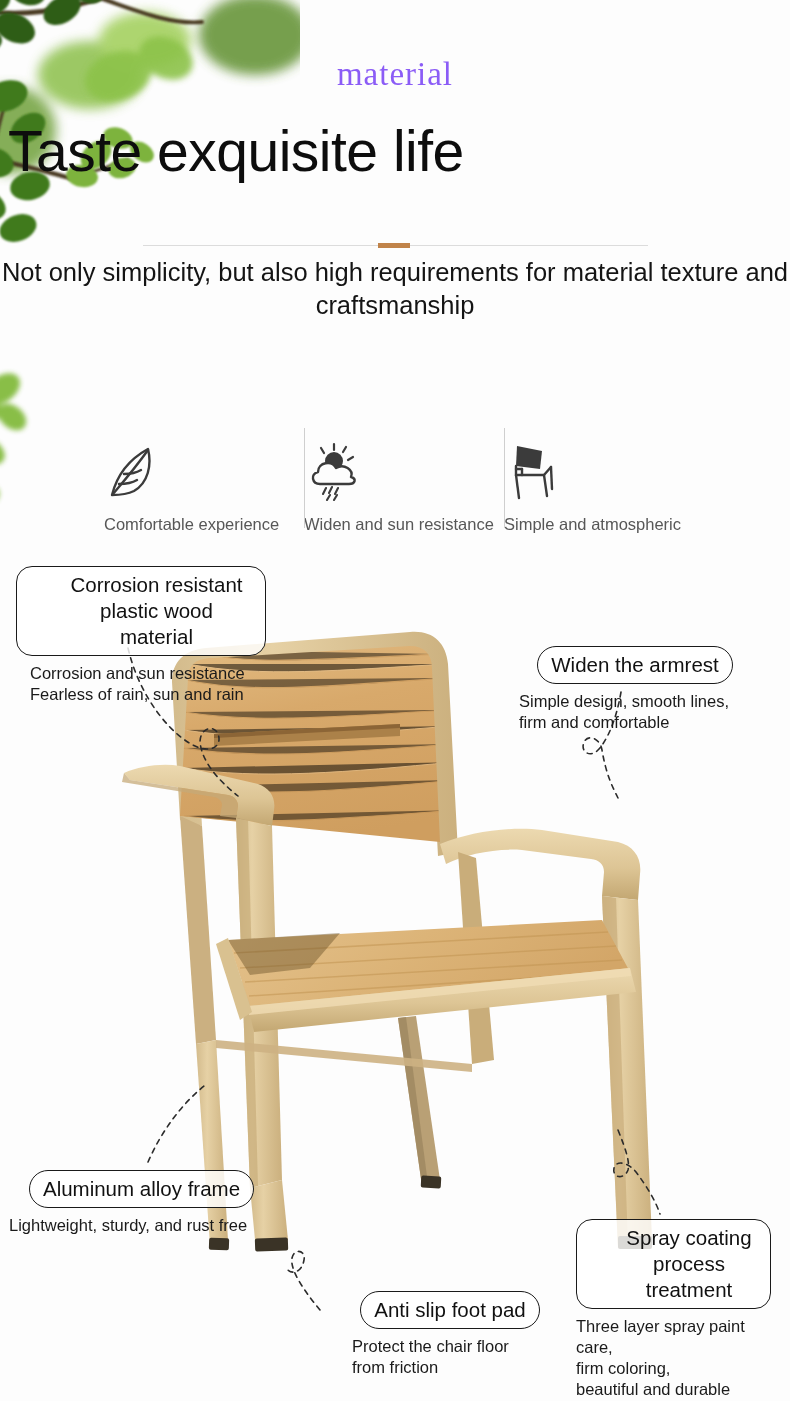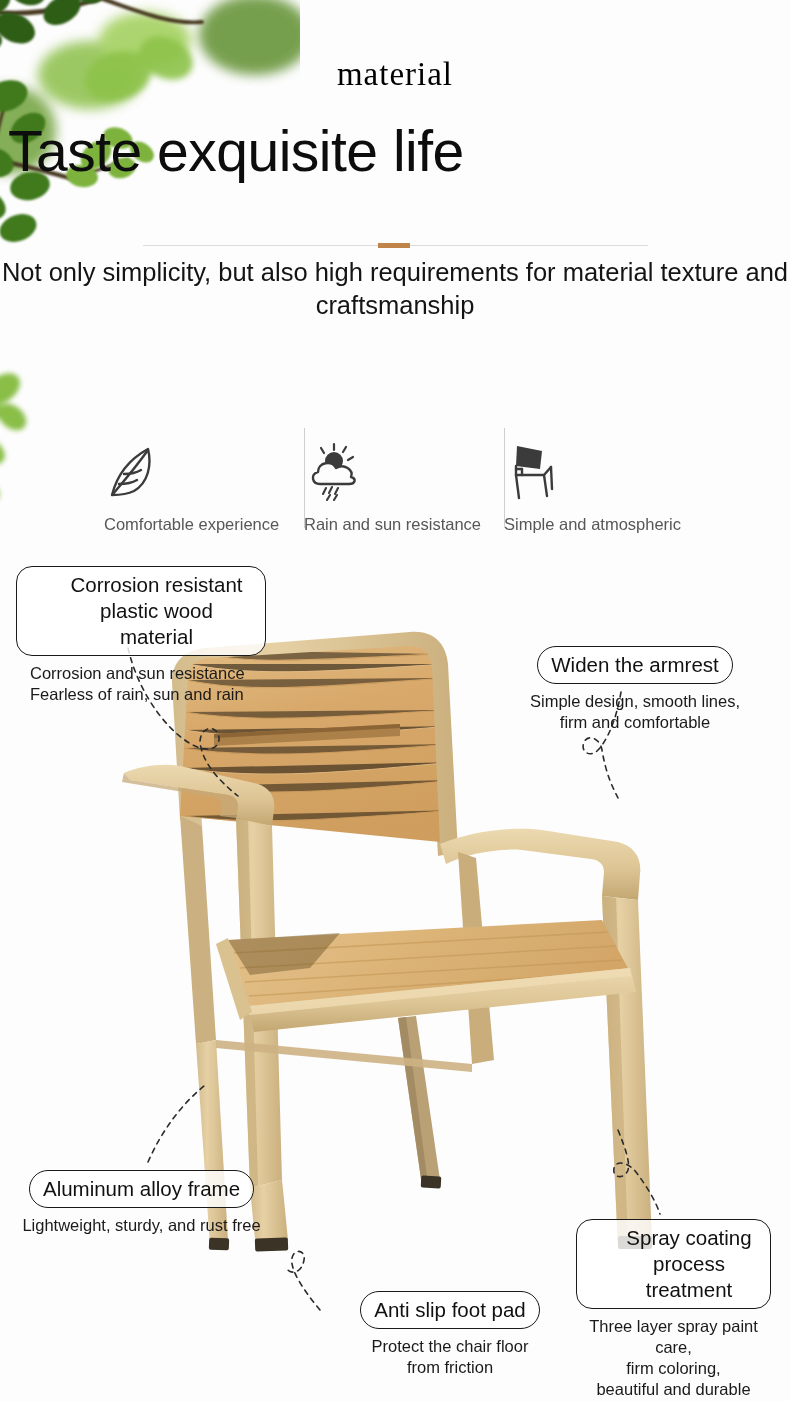--- a/index.html
+++ b/index.html
@@ -31,21 +31,21 @@
   
   .hero { position: absolute; top: 0; left: 0; width: 790px; }
 
   #eyebrow {
     position: absolute;
     top: 56px; left: 0; width: 790px;
     text-align: center;
     font-family: "Liberation Serif", serif;
     font-size: 33px;
     letter-spacing: 1px;
-    color: #000000;
+    color: #8b5cf6;
   }
 
   #main-title {
     position: absolute;
     top: 118px; left: 8px; width: 790px;
     text-align: left;
     font-size: 57px;
     font-weight: 400;
     color: #0d0d0d;
     letter-spacing: -0.5px;
@@ -134,21 +134,21 @@
     white-space: pre-line;
   }
   .chip-pill   { border-radius: 40px; }
   .chip-rect   { border-radius: 16px; padding-left: 44px; }
 
   .callout-desc {
     margin-top: 7px;
     font-size: 16.5px;
     line-height: 21px;
     color: #1a1a1a;
-    text-align: center;
+    text-align: left;
     white-space: pre-line;
   }
 
   #callout-corrosion { top: 566px; left: 16px; width: 250px; text-align: center; }
   #callout-corrosion .callout-desc { text-align: left; padding-left: 14px; }
 
   #callout-armrest   { top: 646px; left: 519px; width: 232px; text-align: center; }
   #callout-aluminum  { top: 1170px; left: 9px;  width: 265px; text-align: center; }
   #callout-footpad   { top: 1274px; left: 352px; width: 196px; text-align: center; margin-top: 17px; }
   #callout-spray     { top: 1219px; left: 576px; width: 195px; text-align: center; }
@@ -290,21 +290,21 @@
         <path d="M16 42 C 8 42, 6 32, 14 30 C 14 20, 28 18, 32 26 C 40 21, 50 28, 47 35 C 53 37, 51 42, 45 42 Z" fill="#fdfdfd" stroke="#3b3b3b" stroke-width="2.4" stroke-linejoin="round"></path>
         <g stroke="#3b3b3b" stroke-width="2.1" stroke-linecap="round">
           <line x1="22" y1="46" x2="19" y2="52"></line>
           <line x1="28" y1="45" x2="25" y2="51"></line>
           <line x1="34" y1="46" x2="31" y2="52"></line>
           <line x1="26" y1="53" x2="23" y2="58"></line>
           <line x1="33" y1="53" x2="30" y2="58"></line>
         </g>
       </svg>
     </div>
-    <div class="feature-label">Rain and sun resistance</div>
+    <div class="feature-label">Widen and sun resistance</div>
   </div>
 
   <div class="feature">
     <div class="feature-icon">
       <svg width="56" height="60" viewBox="0 0 56 60">
         <path d="M13 4 L38 9 L36 27 L12 24 Z" fill="#3b3b3b"></path>
         <g fill="none" stroke="#3b3b3b" stroke-width="2.4" stroke-linecap="round" stroke-linejoin="round">
           <path d="M12 24 L12 33 L40 33 L47 25"></path>
           <path d="M12 33 L15 56"></path>
           <path d="M40 33 L43 54"></path>

